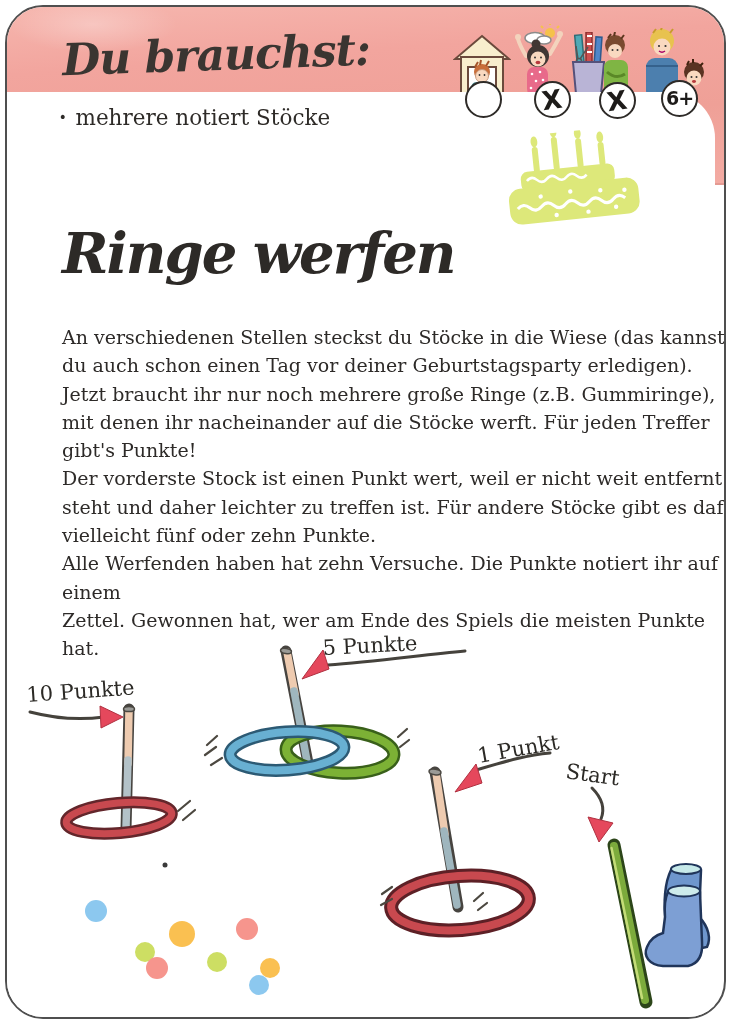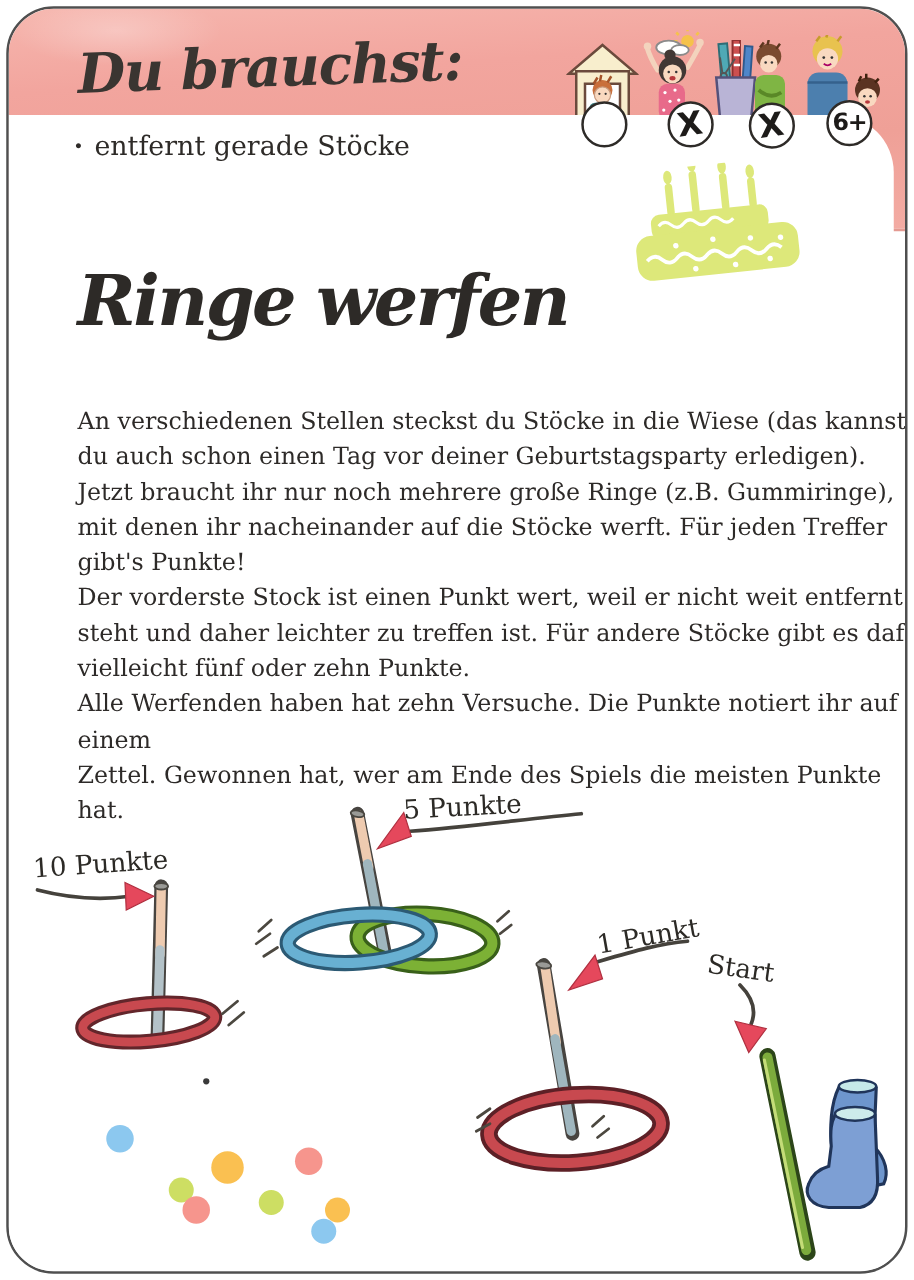--- a/index.html
+++ b/index.html
@@ -24,21 +24,21 @@
   .divider{position:absolute;left:0;right:0;top:176px;height:2px;background:#e49a92;z-index:1;}
   
   .icon-group{position:absolute;z-index:1;}
   .badge{position:absolute;z-index:4;width:37px;height:37px;border-radius:50%;
        background:#fff;border:2.5px solid #2e2b28;display:flex;align-items:center;justify-content:center;
        font-family:"DejaVu Sans", sans-serif;color:#1d1b19;box-sizing:border-box;}
   .badge .x{font-size:26px;font-weight:800;transform:rotate(-8deg);line-height:1;}
   .badge .age{font-size:19px;font-weight:800;letter-spacing:-1px;line-height:1;}
   
   .cake{position:absolute;left:490px;top:124px;z-index:2;transform:rotate(-6deg);}
-  .main-title{position:absolute;left:55px;top:201px;margin:0;z-index:3;
+  .main-title{position:absolute;left:55px;top:213px;margin:0;z-index:3;
        font-style:italic;font-weight:600;font-size:56px;letter-spacing:-2px;color:#2d2a27;}
   .body-text{position:absolute;left:55px;top:316px;width:685px;margin:0;z-index:3;
        font-size:19px;line-height:28.3px;color:#2d2a28;white-space:pre-line;}
   .illu{position:absolute;left:0;top:605px;z-index:3;}
   .illu text{font-family:"DejaVu Serif", serif;font-size:21px;fill:#2c2a26;}
 </style>
 </head>
 <body>
 
 <div class="page">
@@ -122,21 +122,21 @@
           <circle cx="61.5" cy="49" r="1" fill="#333"></circle>
         <ellipse cx="59" cy="53.5" rx="2" ry="1.4" fill="#b8393c"></ellipse>
       </svg>
     </div>
 
     <div class="header-white"></div>
 
     <h1 class="du-brauchst">Du brauchst:</h1>
 
     <ul class="materials">
-      <li>entfernt gerade Stöcke</li>
+      <li>mehrere notiert Stöcke</li>
     </ul>
 
     <div class="badge" style="left:458px;top:74px;">
         <span class="x"></span>
       </div>
     <div class="badge" style="left:527px;top:74px;">
         <span class="x">X</span>
       </div>
     <div class="badge" style="left:592px;top:75px;">
         <span class="x">X</span>

